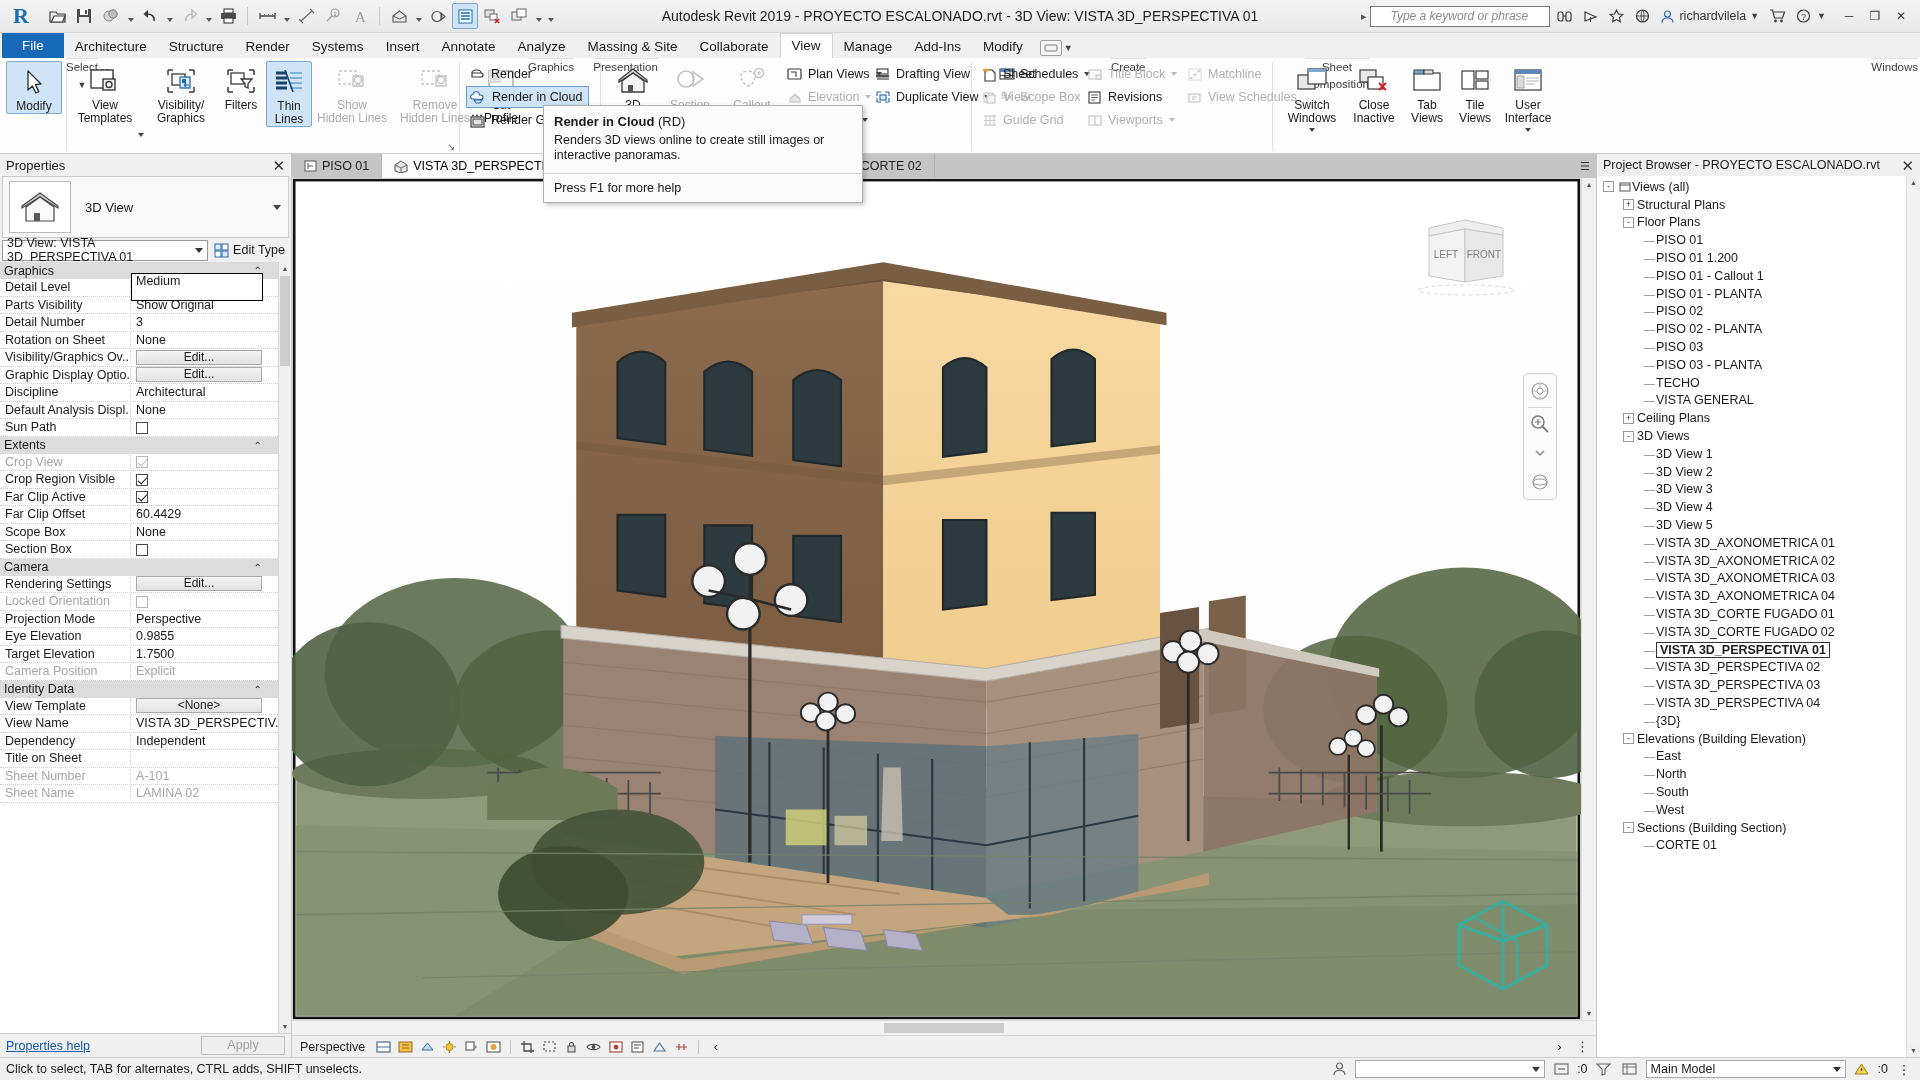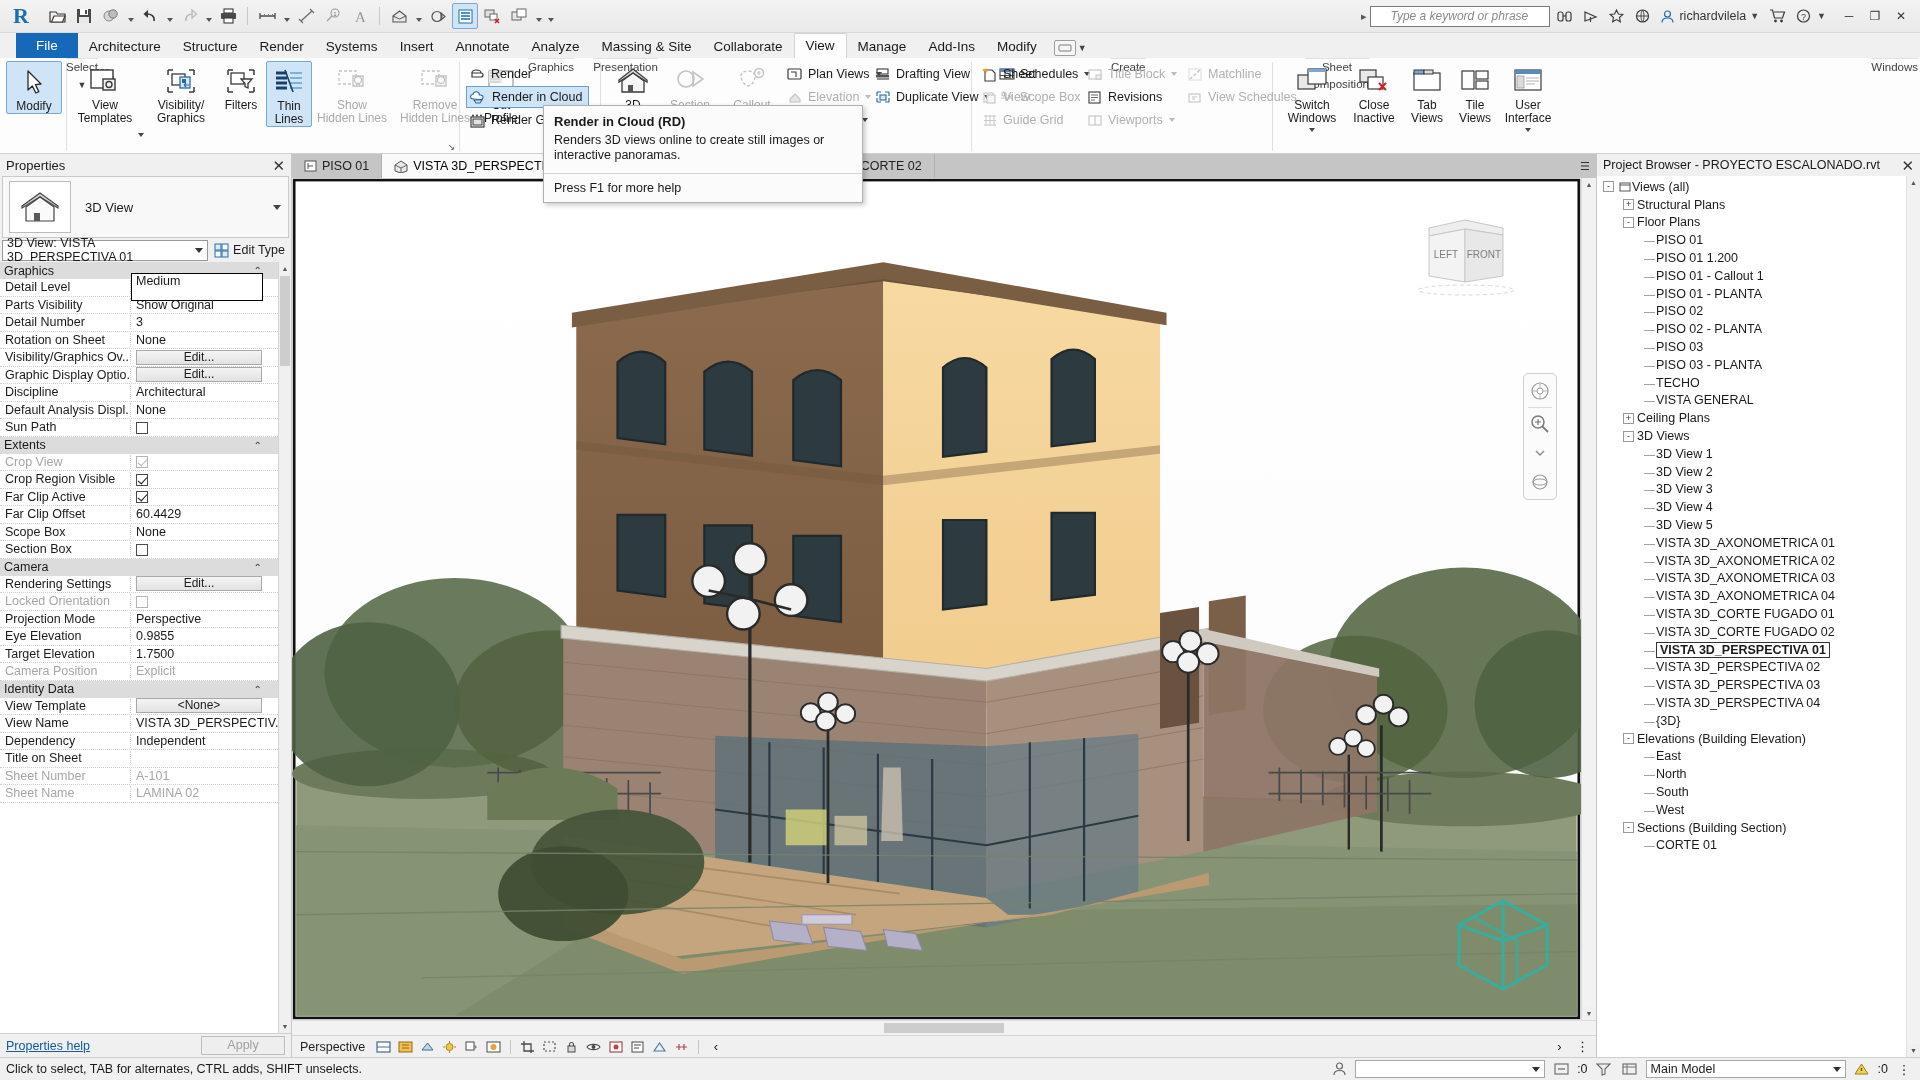--- a/index.html
+++ b/index.html
@@ -34,21 +34,21 @@
   .searchbox {
     width:180px; height:21px; background:#fff; border:1px solid #7a7a7a;
     font-style:italic; font-size:12px; color:#8a8a8a; padding:0 19px; line-height:19px;
   }
   .tb-ico { width:24px; height:24px; display:flex; align-items:center; justify-content:center; color:#444; }
   .userbox { display:flex; align-items:center; gap:4px; font-size:12.5px; color:#333; padding:0 4px; }
   .wctrl { display:flex; align-items:center; gap:0px; margin-left:8px; }
   .wbtn { width:26px; height:24px; display:flex; align-items:center; justify-content:center; color:#333; font-size:12px; }
 
   
-  .ribbon-tabs { height:25px; background:#f0f0f0; display:flex; align-items:flex-end; padding-left:16px; flex:none; position:relative; }
+  .ribbon-tabs { height:25px; background:#f0f0f0; display:flex; align-items:flex-end; padding-left:2px; flex:none; position:relative; }
   .ftab {
     background:#1668b8; color:#fff; font-size:13.5px; padding:0 20px; height:25px;
     line-height:25px; font-weight:normal;
   }
   .rtab { font-size:13.5px; padding:0 11px; height:23px; line-height:23px; color:#1a1a1a; margin-top:2px; }
   .rtab.sel { background:#fdfdfd; border:1px solid #d4d4d4; border-bottom:none; height:25px; line-height:24px; }
   .tabfiller { flex:1; }
   .modifybadge { display:flex; align-items:center; gap:2px; margin-left:6px; margin-bottom:2px; }
   .mbox { width:22px; height:16px; border:1px solid #9d9d9d; background:#f6f6f6; display:flex; align-items:center; justify-content:center; border-radius:2px; }
 
@@ -83,21 +83,21 @@
   .dcaret.dis::after { border-top-color:#bbb; }
   .panel-expander { position:absolute; right:4px; bottom:1px; font-size:9px; color:#555; }
 
   
   .tooltip {
     position:absolute; left:543px; top:105px; width:320px;
     background:#fbfbfb; border:1px solid #b0b0b0; z-index:60;
     box-shadow:2px 2px 5px rgba(0,0,0,.22); font-size:12.5px; color:#1a1a1a;
   }
   .tt-head { padding:8px 10px 4px; font-weight:bold; font-size:13px; }
-  .tt-head .key { font-weight:bold; }
+  .tt-head .key { font-weight:normal; }
   .tt-body { padding:0 10px 10px; line-height:15px; }
   .tt-sep { height:1px; background:#d4d4d4; }
   .tt-foot { padding:7px 10px; font-size:12.5px; }
 
   
   .main { flex:1; display:flex; min-height:0; position:relative; }
 
   
   .props { width:292px; background:#f0f0f0; display:flex; flex-direction:column; border-right:1px solid #c8c8c8; flex:none; }
   .props-hd { height:22px; display:flex; align-items:center; padding:0 6px; font-size:13px; background:#f0f0f0;gap:8px; }
@@ -295,20 +295,21 @@
       </div>
       <div class="qbtn">
         <svg width="19" height="17" viewBox="0 0 19 17">
             <rect x="2" y="4" width="9" height="8" fill="#e8e8e8" stroke="#666" stroke-width="1"></rect>
             <rect x="7" y="1" width="9" height="8" fill="#fff" stroke="#666" stroke-width="1"></rect>
           </svg>
       </div>
       <div class="qcaret"></div>
       <div class="qcaret"></div>
     </div>
+    <div class="apptitle">Autodesk Revit 2019 - PROYECTO ESCALONADO.rvt - 3D View: VISTA 3D_PERSPECTIVA 01</div>
     <div class="tb-right">
       <div style="font-size:11px;color:#555;margin-right:2px">▸</div>
       <div class="searchbox">Type a keyword or phrase</div>
       <div class="tb-ico">
         <svg width="17" height="15" viewBox="0 0 17 15">
             <rect x="2" y="3" width="5" height="9" rx="2" fill="none" stroke="#3a3a3a" stroke-width="1.2"></rect>
             <rect x="10" y="3" width="5" height="9" rx="2" fill="none" stroke="#3a3a3a" stroke-width="1.2"></rect>
             <path d="M7 7h3" stroke="#3a3a3a" stroke-width="1.2"></path>
           </svg>
       </div>

